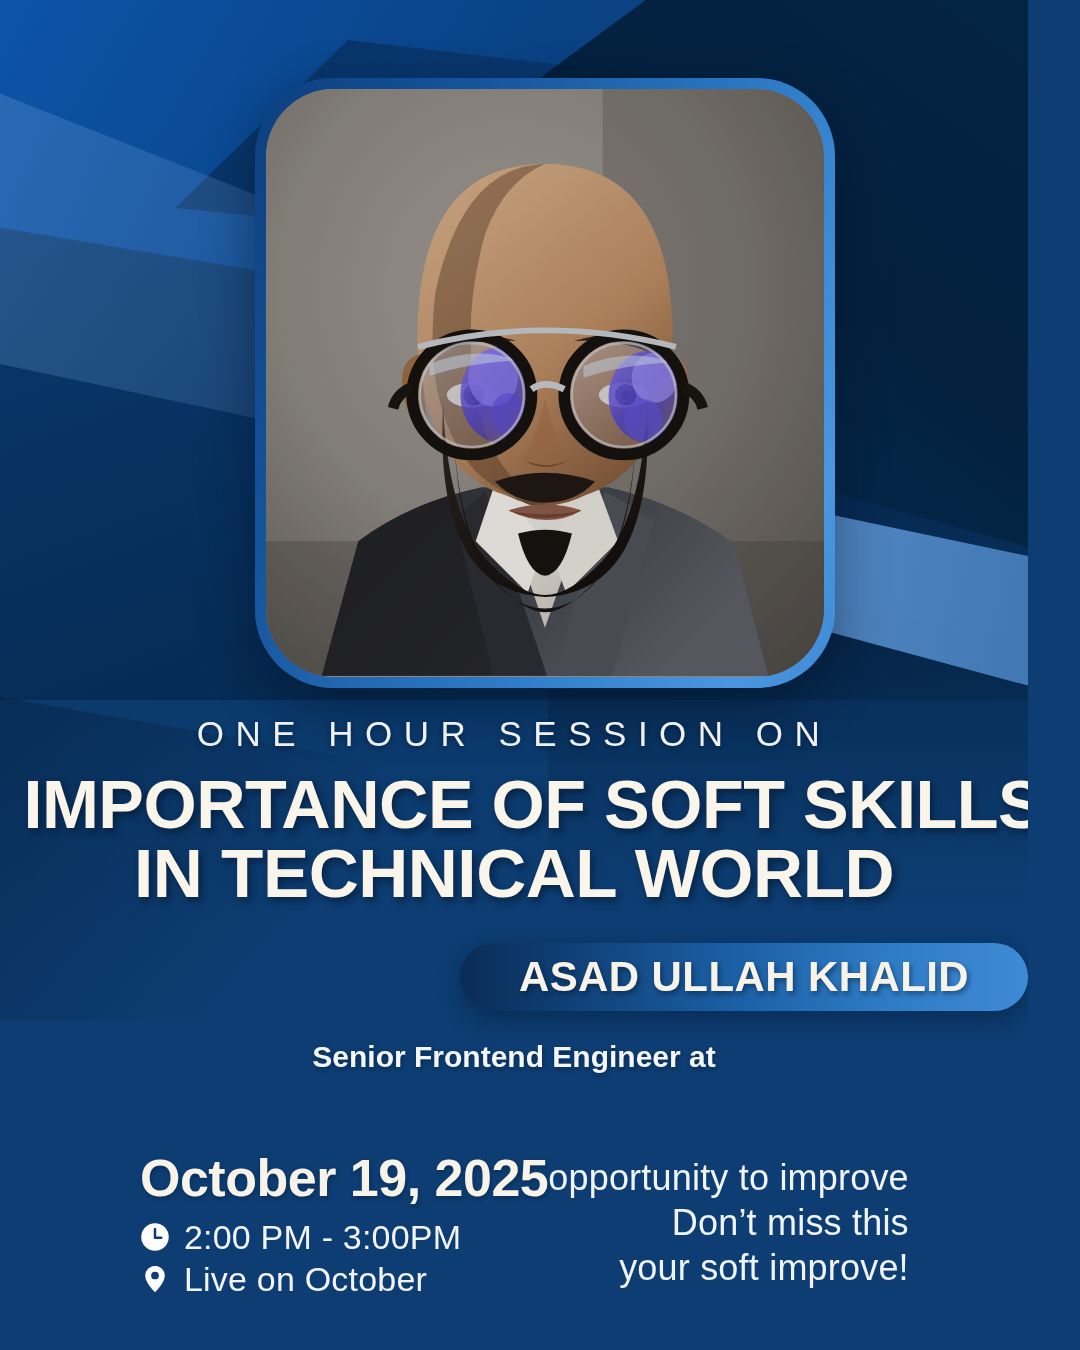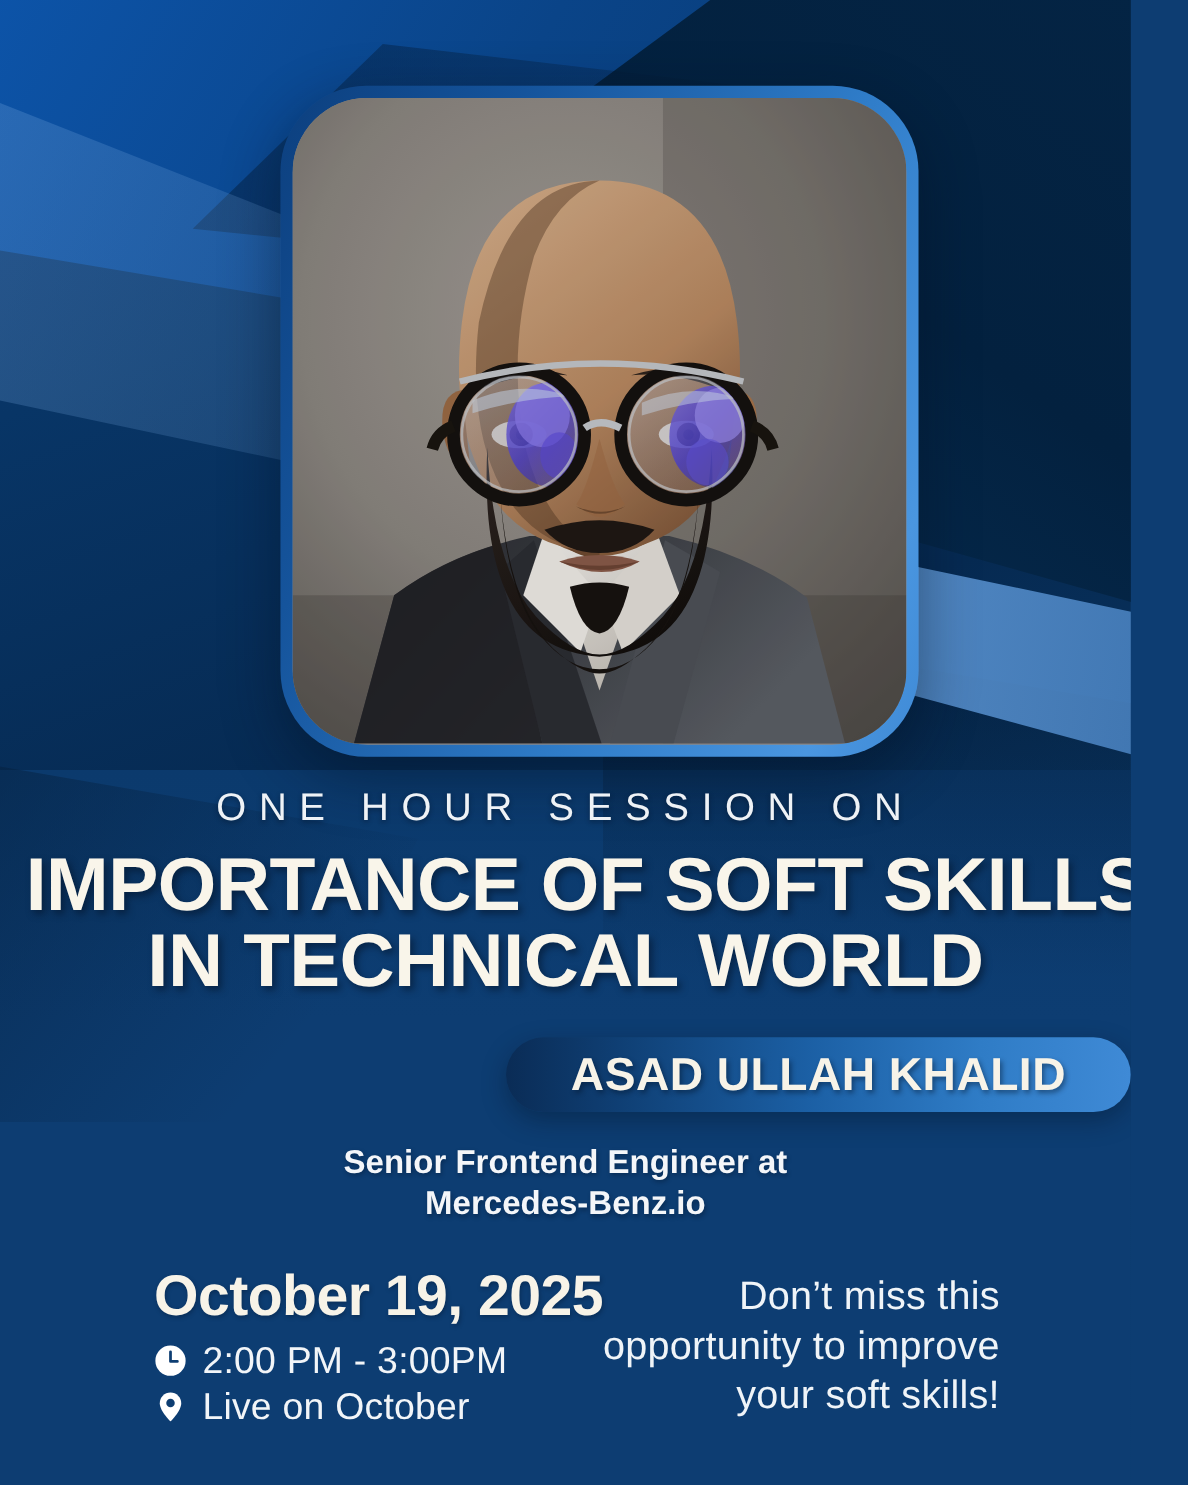--- a/index.html
+++ b/index.html
@@ -376,21 +376,20 @@
     </div>
 
     <div class="name-pill-wrap">
       <div class="name-pill">
         <span>ASAD ULLAH KHALID</span>
       </div>
     </div>
 
     <div class="role">
       <span class="role-line">Senior Frontend Engineer at</span>
-      <span class="role-line">Mercedes-Benz.io</span>
     </div>
   </div>
 
   <div class="bottom">
 
     <div class="bottom-left">
       <div class="event-date">October 19, 2025</div>
 
       <div class="info-row">
         <span class="ic">
@@ -407,19 +406,19 @@
           <svg width="30" height="30" viewBox="0 0 24 24">
             <path d="M12 1.5 C7.6 1.5 4.2 5 4.2 9.3 C4.2 15 12 22.5 12 22.5 C12 22.5 19.8 15 19.8 9.3 C19.8 5 16.4 1.5 12 1.5 Z" fill="#ffffff"></path>
             <circle cx="12" cy="9.2" r="3.1" fill="#0d3d72"></circle>
           </svg>
         </span>
         <span class="txt">Live on October</span>
       </div>
     </div>
 
     <div class="tagline">
+      <span class="tl-line">opportunity to  improve</span>
       <span class="tl-line">Don’t miss this</span>
-      <span class="tl-line">opportunity to  improve</span>
-      <span class="tl-line">your soft skills!</span>
+      <span class="tl-line">your soft improve!</span>
     </div>
   </div>
 
 </div>
 
 </body></html>

